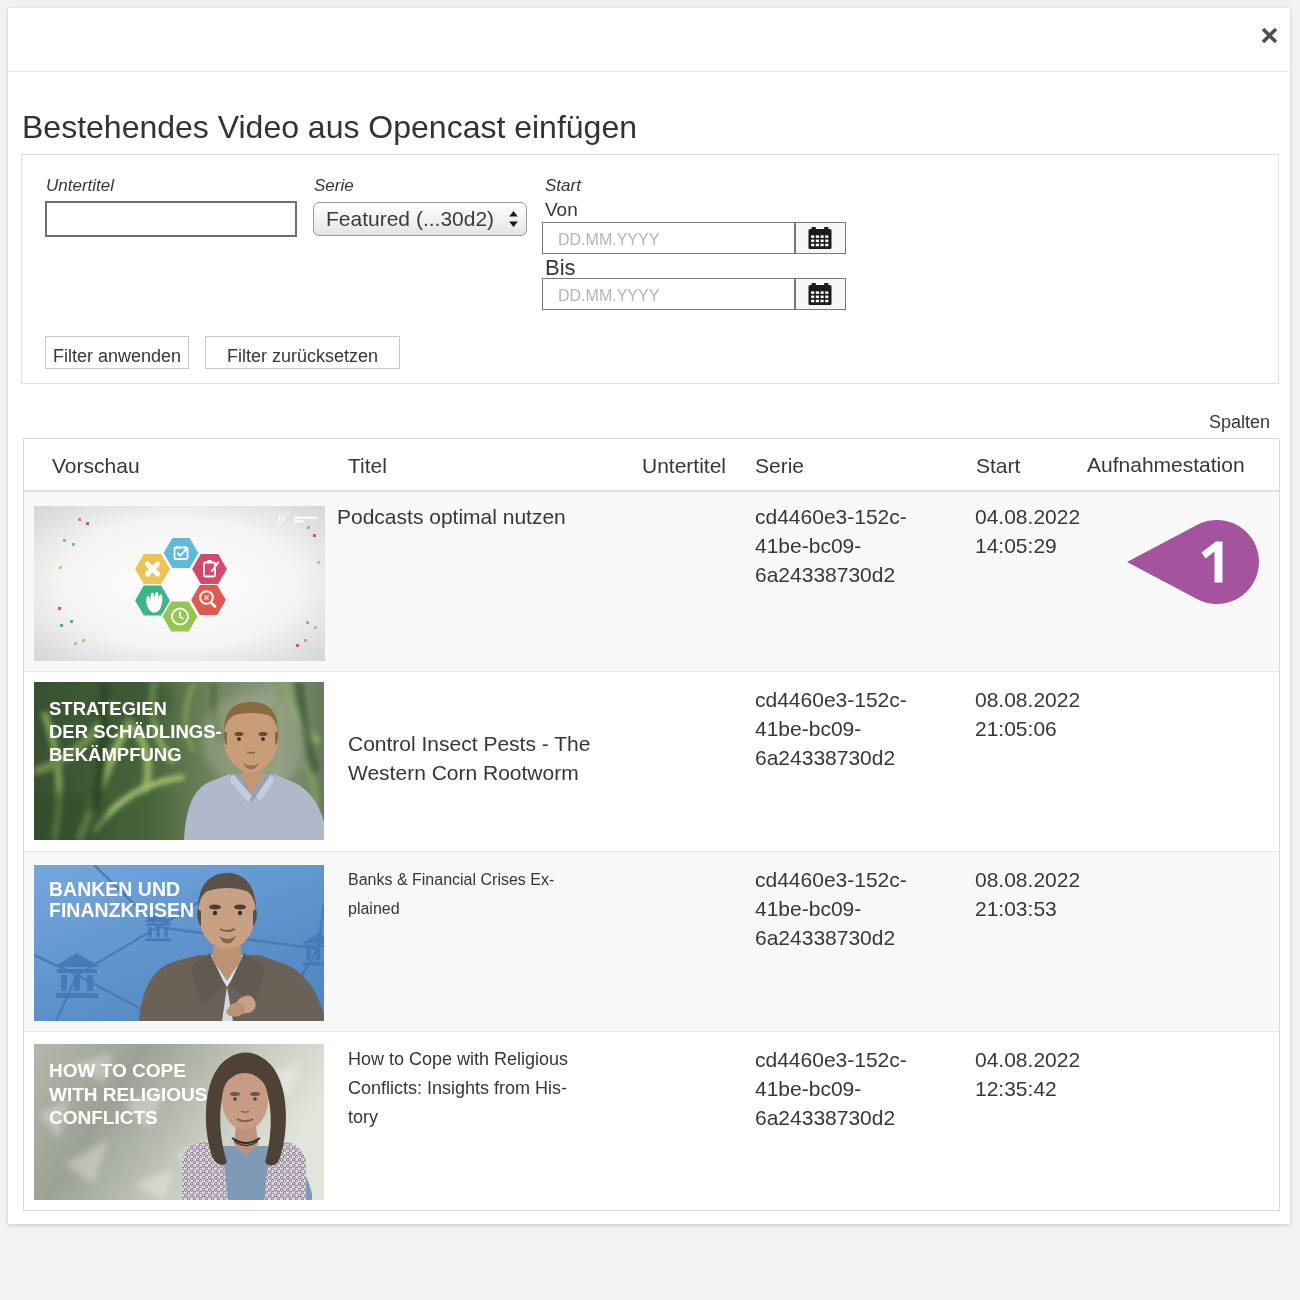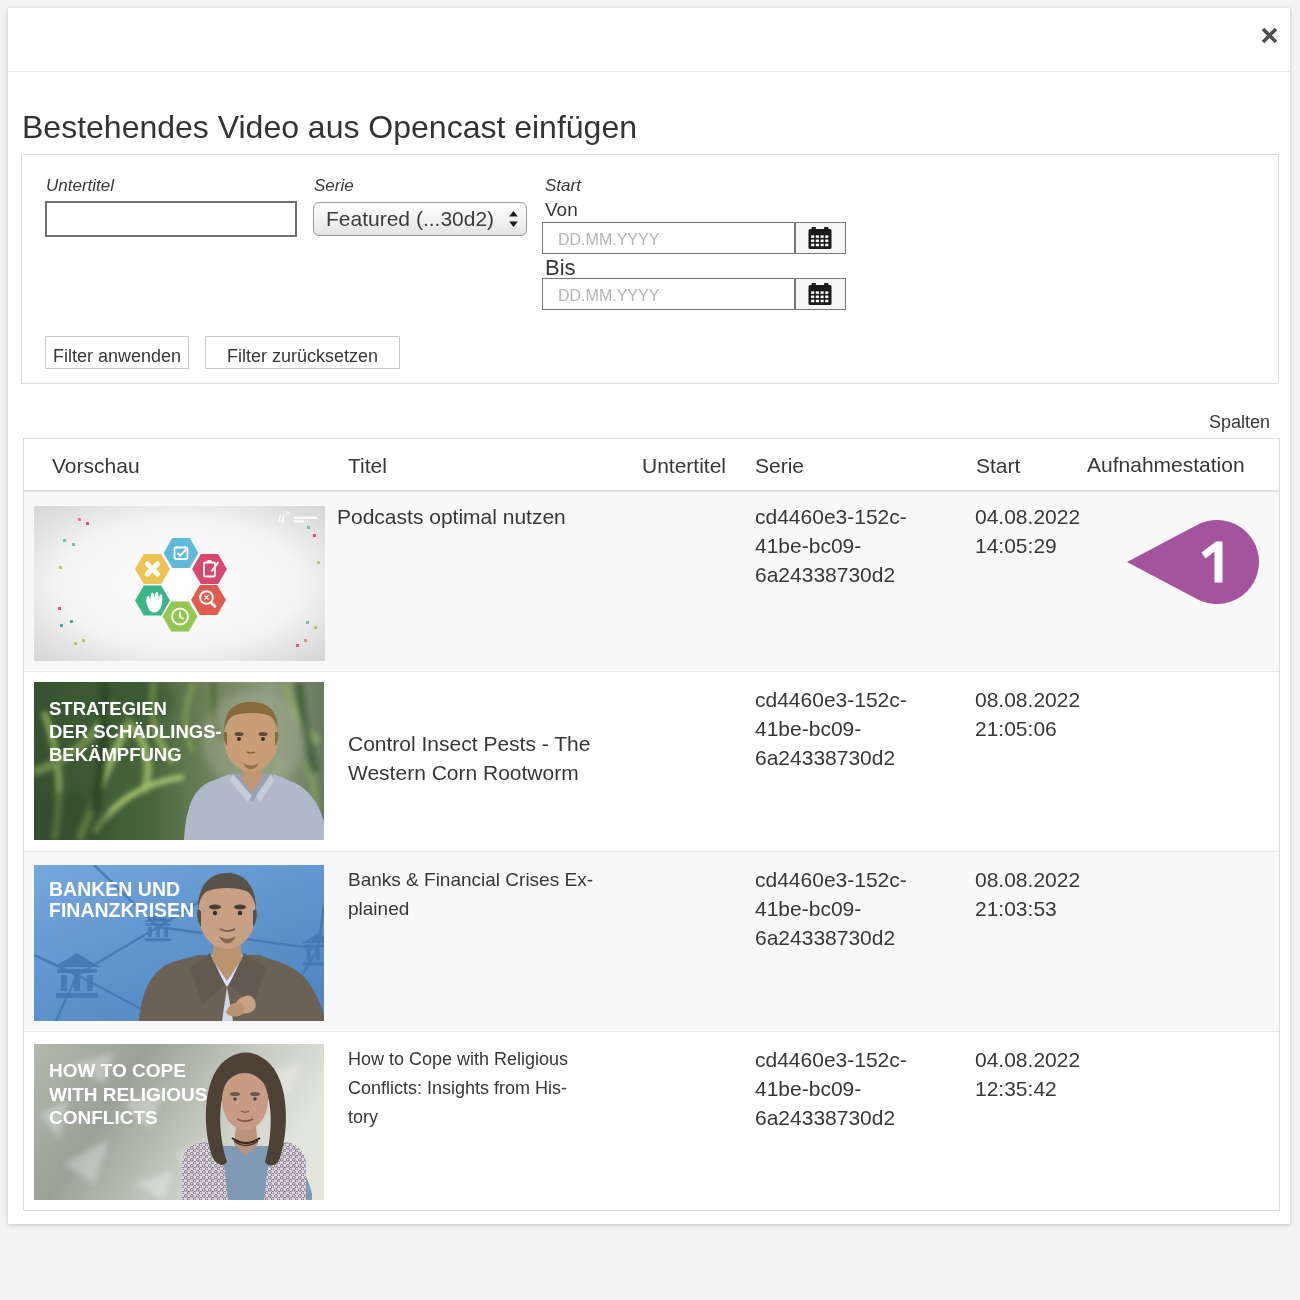--- a/index.html
+++ b/index.html
@@ -107,21 +107,21 @@
 <div class="abs" style="left:1087px;top:453px;width:180px;text-align:left;font-size:21px;">Aufnahmestation</div>
 
 <div class="abs" style="left:337px;top:502px;font-size:21px;line-height:29px;">Podcasts optimal nutzen</div>
 <div class="abs" style="left:755px;top:502px;font-size:21px;line-height:29px;">cd4460e3-152c-<br>41be-bc09-<br>6a24338730d2</div>
 <div class="abs" style="left:975px;top:502px;font-size:21px;line-height:29px;">04.08.2022<br>14:05:29</div>
 
 <div class="abs" style="left:348px;top:685px;font-size:21px;line-height:29px;margin-top:44px;">Control Insect Pests - The<br>Western Corn Rootworm</div>
 <div class="abs" style="left:755px;top:685px;font-size:21px;line-height:29px;">cd4460e3-152c-<br>41be-bc09-<br>6a24338730d2</div>
 <div class="abs" style="left:975px;top:685px;font-size:21px;line-height:29px;">08.08.2022<br>21:05:06</div>
 
-<div class="abs" style="left:348px;top:865px;font-size:19px;line-height:29px;">Banks &amp; Financial Crises Ex-<br>plained</div>
+<div class="abs" style="left:348px;top:865px;font-size:16px;line-height:29px;">Banks &amp; Financial Crises Ex-<br>plained</div>
 <div class="abs" style="left:755px;top:865px;font-size:21px;line-height:29px;">cd4460e3-152c-<br>41be-bc09-<br>6a24338730d2</div>
 <div class="abs" style="left:975px;top:865px;font-size:21px;line-height:29px;">08.08.2022<br>21:03:53</div>
 
 <div class="abs" style="left:348px;top:1045px;font-size:18px;line-height:29px;">How to Cope with Religious<br>Conflicts: Insights from His-<br>tory</div>
 <div class="abs" style="left:755px;top:1045px;font-size:21px;line-height:29px;">cd4460e3-152c-<br>41be-bc09-<br>6a24338730d2</div>
 <div class="abs" style="left:975px;top:1045px;font-size:21px;line-height:29px;">04.08.2022<br>12:35:42</div>
 
 <svg class="thumb" style="top:506px;" width="291" height="155" viewBox="0 0 291 155">
  <defs>
   <radialGradient id="t1bg" cx="50%" cy="50%" r="75%">

